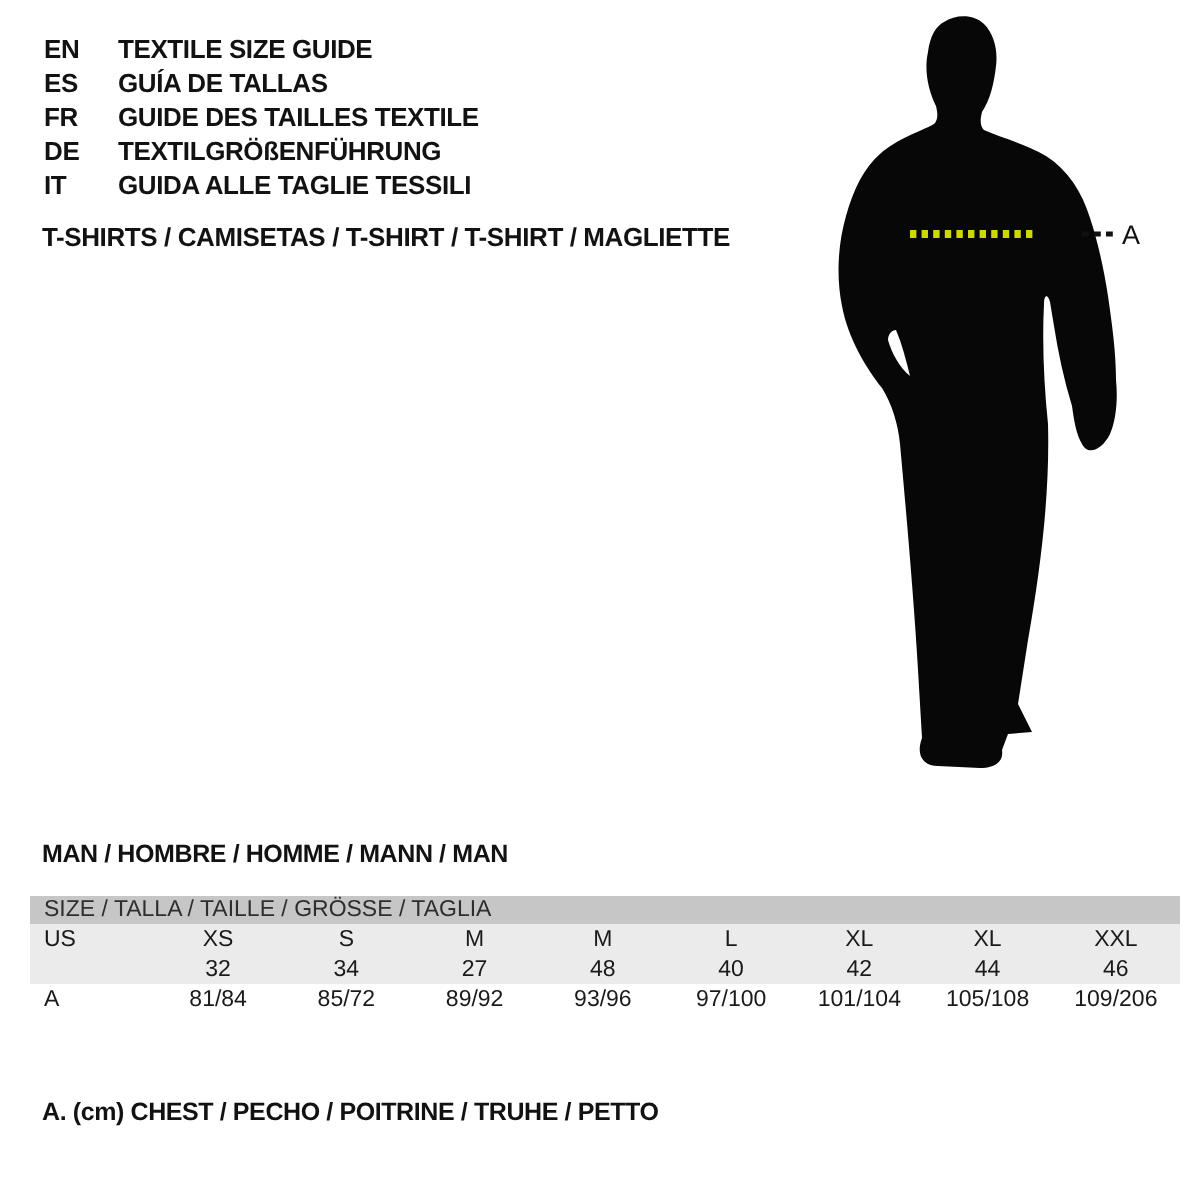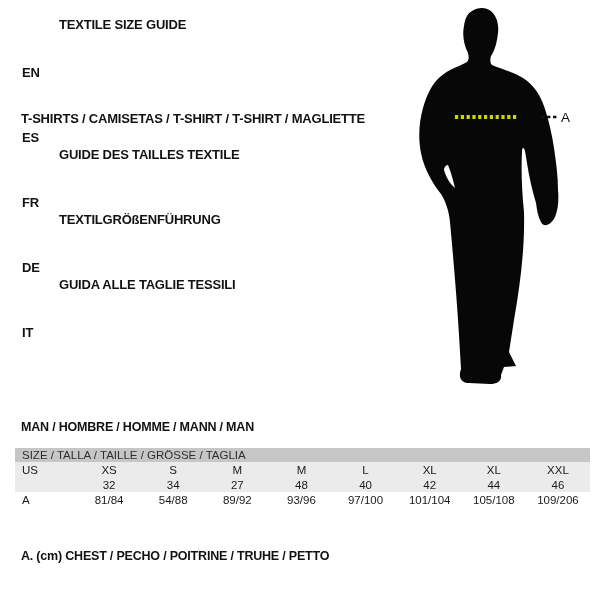--- a/index.html
+++ b/index.html
@@ -3,21 +3,21 @@
 <meta charset="utf-8">
 <style>
   html,body{margin:0;padding:0;background:#ffffff;}
   .canvas{
     position:relative;width:600px;height:600px;background:#ffffff;
     font-family:"Liberation Sans",sans-serif;color:#121212;overflow:hidden;
   }
   
   .lang-list{position:absolute;left:22px;top:16px;}
   .lang-row{display:flex;line-height:17px;font-size:13px;font-weight:700;letter-spacing:-0.2px;}
-  .lang-code{width:37px;flex:0 0 37px;margin-top:48px;}
+  .lang-code{width:37px;flex:0 0 37px;}
   
   .categories{position:absolute;left:21px;top:110px;font-size:13px;font-weight:700;line-height:18px;letter-spacing:-0.2px;}
   
   .figure-wrap{position:absolute;left:405px;top:0;width:170px;height:400px;}
   
   .man-label{position:absolute;left:21px;top:420px;font-size:12.5px;font-weight:700;letter-spacing:-0.2px;}
   
   table.size{
     position:absolute;left:15px;top:448px;width:575px;
     border-collapse:collapse;table-layout:fixed;font-size:11.5px;color:#1a1a1a;
@@ -35,20 +35,21 @@
 
 <div class="canvas">
 
   <div class="lang-list">
     <div class="lang-row">
       <span class="lang-code">EN</span>
       <span>TEXTILE SIZE GUIDE</span>
     </div>
     <div class="lang-row">
       <span class="lang-code">ES</span>
+      <span>GUÍA DE TALLAS</span>
     </div>
     <div class="lang-row">
       <span class="lang-code">FR</span>
       <span>GUIDE DES TAILLES TEXTILE</span>
     </div>
     <div class="lang-row">
       <span class="lang-code">DE</span>
       <span>TEXTILGRÖßENFÜHRUNG</span>
     </div>
     <div class="lang-row">
@@ -147,21 +148,21 @@
       <td>27</td>
       <td>48</td>
       <td>40</td>
       <td>42</td>
       <td>44</td>
       <td>46</td>
     </tr>
     <tr>
       <td class="lbl">A</td>
       <td>81/84</td>
-      <td>54/88</td>
+      <td>85/72</td>
       <td>89/92</td>
       <td>93/96</td>
       <td>97/100</td>
       <td>101/104</td>
       <td>105/108</td>
       <td>109/206</td>
     </tr>
   </tbody>
     </table>
 

